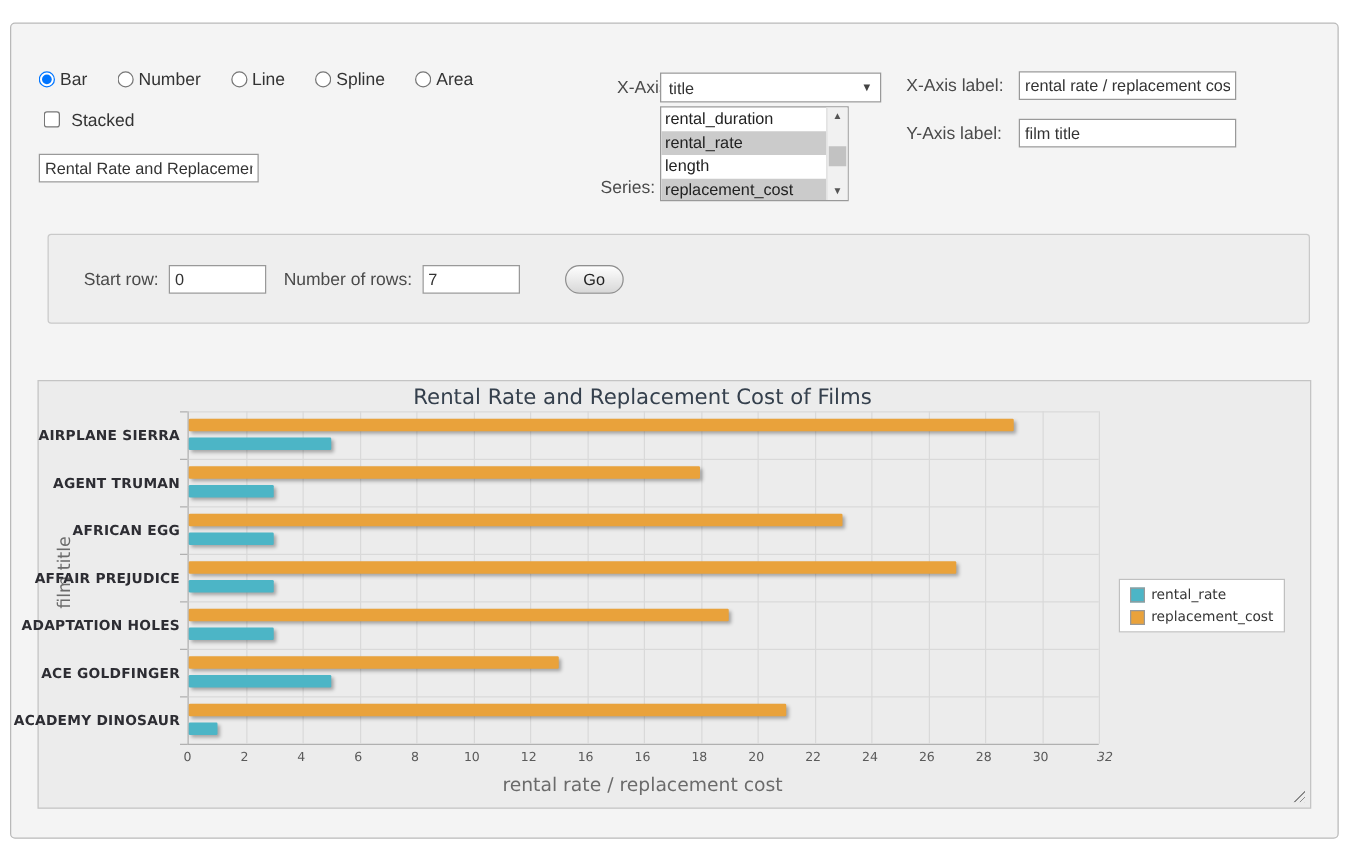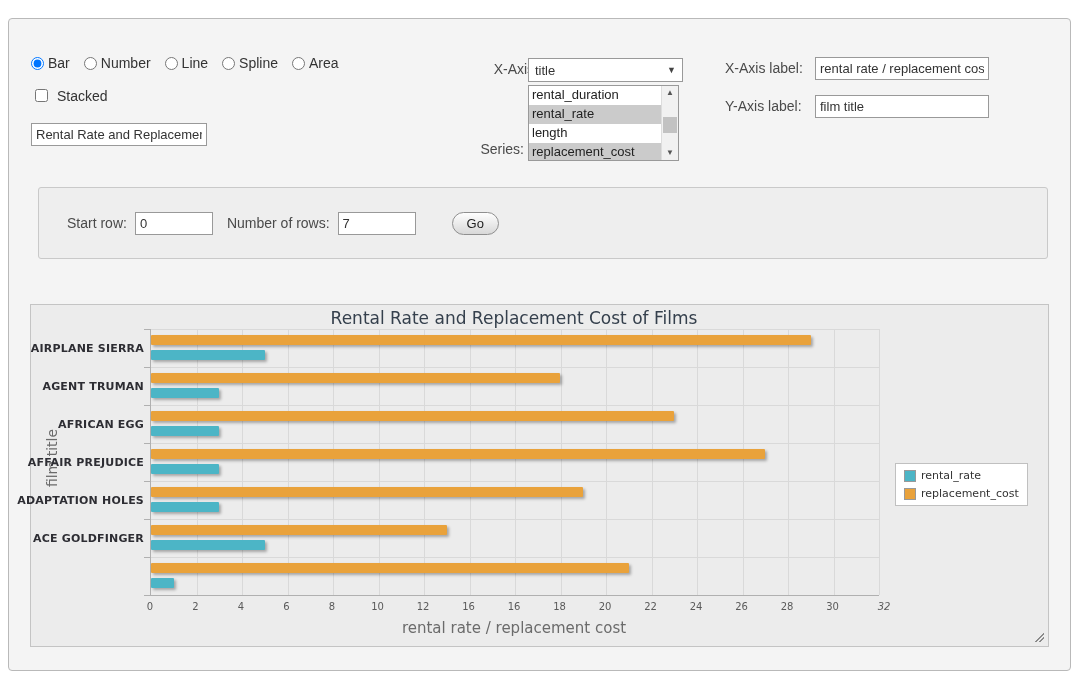--- a/index.html
+++ b/index.html
@@ -5,30 +5,30 @@
   html,body{margin:0;padding:0;background:#fff;}
   .page{position:relative;width:1081px;height:681px;background:#fff;
         font-family:"Liberation Sans",sans-serif;overflow:hidden;}
   .fieldset{position:absolute;left:8px;top:18px;width:1063px;height:653px;
             border:1px solid #b9b9b9;border-radius:4px;background:#f4f4f4;box-sizing:border-box;}
   .legendbox{position:absolute;left:28px;top:8px;z-index:5;background:#fff;
              border:1px solid #a9a9a9;padding:5px 15px;font-size:14px;font-weight:bold;
              color:#444;box-shadow:2px 2px 4px rgba(0,0,0,.35);}
   
   .lbl{position:absolute;font-size:14px;color:#4a4a4a;white-space:nowrap;}
-  .radio-group{position:absolute;left:22px;top:36px;display:flex;gap:14px;align-items:center;}
+  .radio-group{position:absolute;left:22px;top:36px;display:flex;gap:24px;align-items:center;}
   .radio-item{display:flex;align-items:center;gap:4px;font-size:14px;color:#333;}
   .radio-item input{margin:0;}
   .stacked-wrap{position:absolute;left:22px;top:67px;display:flex;align-items:center;gap:6px;
                 font-size:14px;color:#333;}
   input[type=text]{border:1px solid #999;background:#fff;font-family:"Liberation Sans",sans-serif;
                    font-size:13px;color:#333;padding:2px 4px;box-sizing:border-box;height:23px;}
   .title-input{position:absolute;left:22px;top:104px;width:176px;}
   .xaxis-label{left:484px;top:42px;width:45px;text-align:right;}
-  .fake-select{position:absolute;left:519px;top:39px;width:155px;height:24px;background:#fff;
+  .fake-select{position:absolute;left:519px;top:39px;width:177px;height:24px;background:#fff;
                border:1px solid #999;box-sizing:border-box;display:flex;align-items:center;
                justify-content:space-between;padding:0 6px;font-size:13px;color:#333;cursor:default;}
   .fake-select .arrow{font-size:9px;color:#444;}
   .series-label{left:450px;top:122px;width:65px;text-align:right;}
   .multiselect{position:absolute;left:519px;top:66px;width:151px;height:76px;background:#fff;
                border:1px solid #999;box-sizing:border-box;display:flex;}
   .ms-options{flex:1;overflow:hidden;}
   .opt{font-size:13px;color:#222;padding:1px 3px;height:17px;line-height:16px;white-space:nowrap;}
   .opt.sel{background:#cbcbcb;}
   .ms-scrollbar{width:16px;background:#f1f1f1;border-left:1px solid #ddd;display:flex;
@@ -194,20 +194,21 @@
           <div class="cat-label" style="top: 152px; height: 38px;">ADAPTATION HOLES</div>
           <div class="bar" style="top: 158px; left: 0px; width: 432.022px; background: rgb(233, 162, 59);"></div>
           <div class="bar" style="top: 173px; left: 0px; width: 68.0225px; background: rgb(76, 181, 198);"></div>
           <div class="hgrid" style="top: 190px;"></div>
           <div class="ytick" style="top: 190px;"></div>
           <div class="cat-label" style="top: 190px; height: 38px;">ACE GOLDFINGER</div>
           <div class="bar" style="top: 196px; left: 0px; width: 295.522px; background: rgb(233, 162, 59);"></div>
           <div class="bar" style="top: 211px; left: 0px; width: 113.522px; background: rgb(76, 181, 198);"></div>
           <div class="hgrid" style="top: 228px;"></div>
           <div class="ytick" style="top: 228px;"></div>
+          <div class="cat-label" style="top: 228px; height: 38px;">ACADEMY DINOSAUR</div>
           <div class="bar" style="top: 234px; left: 0px; width: 477.522px; background: rgb(233, 162, 59);"></div>
           <div class="bar" style="top: 249px; left: 0px; width: 22.5225px; background: rgb(76, 181, 198);"></div>
           <div class="ytick" style="top: 266px;"></div>
         </div>
       <div id="xticks">
           <div class="xtick-label" style="left: 104px;">0</div>
           <div class="xtick-label" style="left: 149.5px;">2</div>
           <div class="xtick-label" style="left: 195px;">4</div>
           <div class="xtick-label" style="left: 240.5px;">6</div>
           <div class="xtick-label" style="left: 286px;">8</div>

